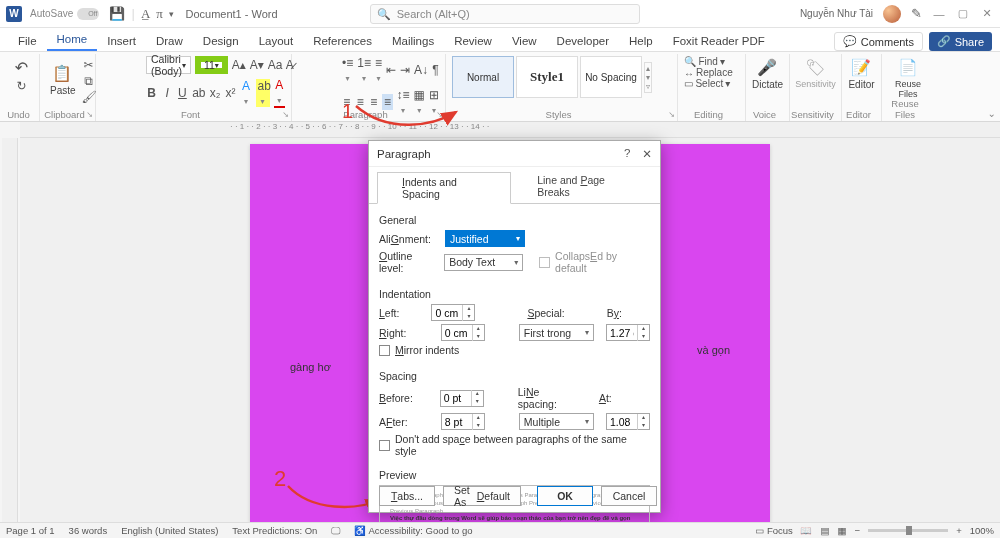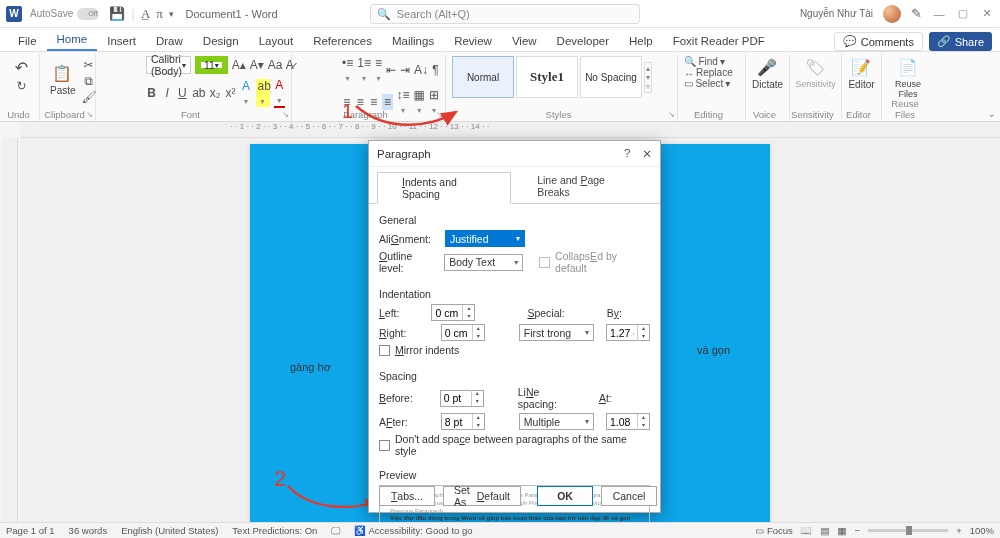--- a/index.html
+++ b/index.html
@@ -42,21 +42,21 @@
   .btnrow { display:flex; gap:4px; align-items:center;margin-left:44px; }
   .sm { font-size:12px; color:#555; width:14px; text-align:center; }
 
   
   .ruler { height:16px; background:#f0f0f0; border-bottom:1px solid #ddd; margin-left:20px; position:relative; font-size:8px; color:#888; }
   .ruler .marks { position:absolute; left:210px; right:0; top:0; bottom:0;}
   .sideruler { position:absolute; left:2px; top:138px; width:16px; bottom:16px; background:#f0f0f0; border-right:1px solid #ddd; }
 
   
   .docarea { position:absolute; left:20px; right:0; top:138px; bottom:16px; background:#f0f0f0; }
-  .page { position:absolute; left:230px; top:6px; width:520px; height:380px; background:#0ea5e9; box-shadow:0 1px 4px rgba(0,0,0,0.15); }
+  .page { position:absolute; left:230px; top:6px; width:520px; height:380px; background:#d946ef; box-shadow:0 1px 4px rgba(0,0,0,0.15); }
   .pagetext { position:absolute; left:40px; top:198px; right:40px; font-size:11px; color:#333; line-height:1.5;}
 
   
   .dialog { position:absolute; left:368px; top:140px; width:293px; height:373px; background:#fff; border:1px solid #aaa; box-shadow:0 4px 16px rgba(0,0,0,0.35); }
   .dlg-title { height:26px; display:flex; align-items:center; padding:0 8px; font-size:11.5px; border-bottom:1px solid #eee;}
   .dlg-title .right { margin-left:auto; display:flex; gap:12px; color:#555; }
   .dlg-tabs { display:flex; padding:4px 8px 0 8px; gap:2px; font-size:10.5px; }
   .dlg-tab { padding:3px 24px; background:#fff; }
   .dlg-tab.active { border:1px solid #ccc; border-bottom:1px solid #fff; position:relative; top:1px; background:#fff;}
   .dlg-tab:not(.active){ color:#444; }

